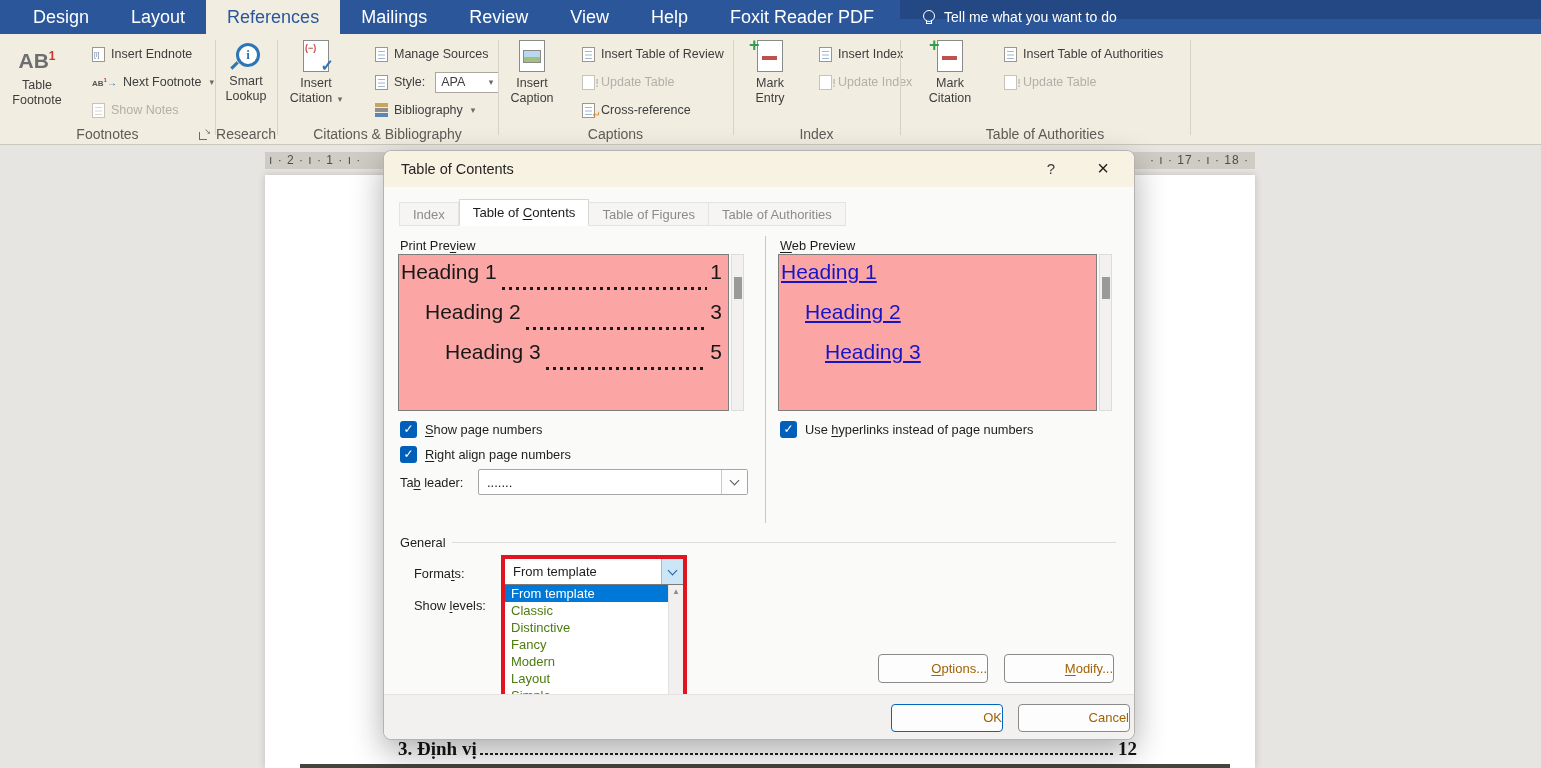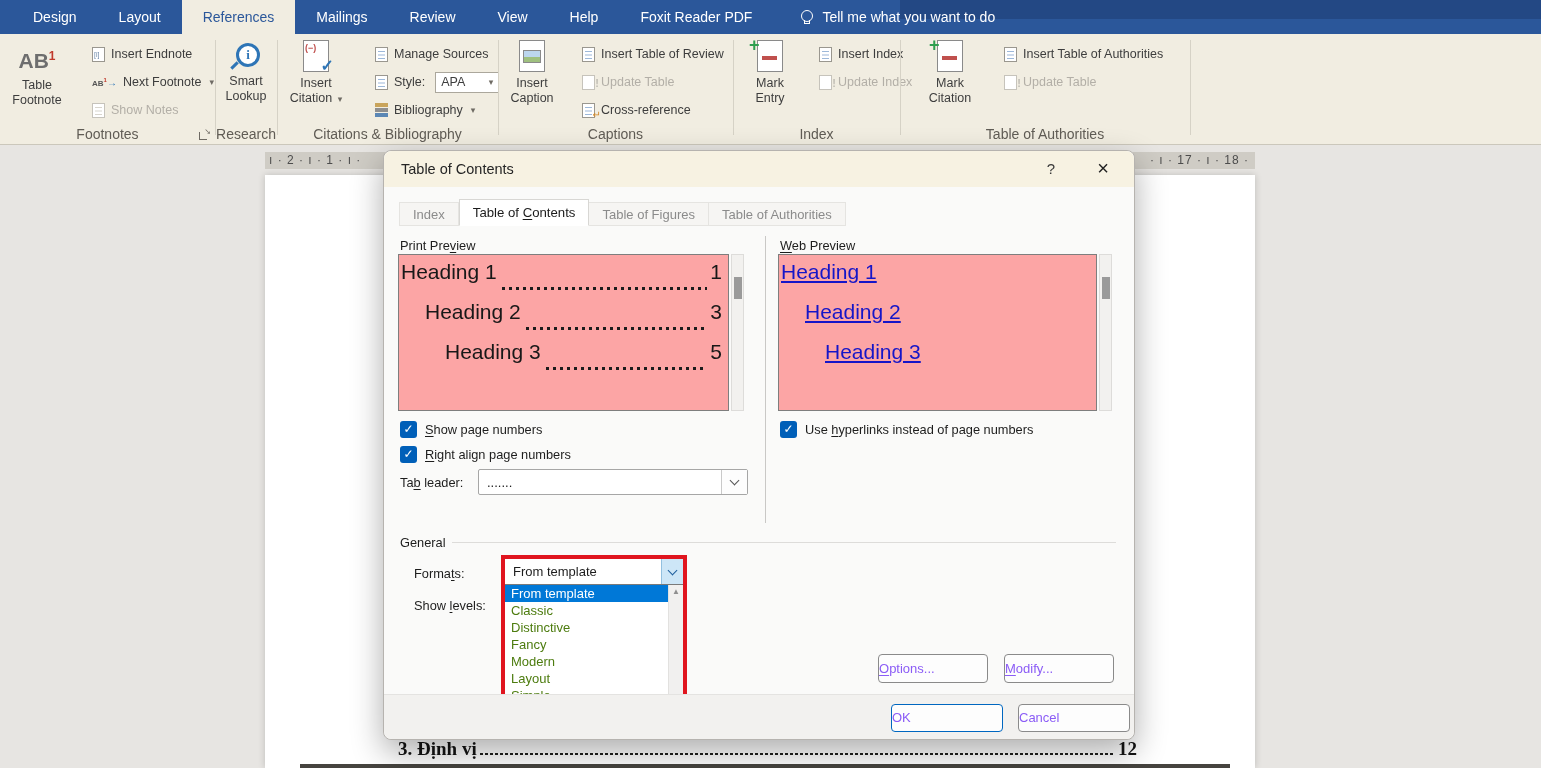--- a/index.html
+++ b/index.html
@@ -3,21 +3,21 @@
 <meta charset="utf-8">
 <style>
   * { margin:0; padding:0; box-sizing:border-box; }
   html,body { width:1541px; height:768px; overflow:hidden; }
   body { position:relative; background:#e7e5e2; font-family:"Liberation Sans",sans-serif; color:#3d3d3d; }
   .u { text-decoration:underline; text-underline-offset:2px; }
 
   
   .tabbar { position:absolute; left:0; top:0; width:1541px; height:34px; background:#2b579a; display:flex; align-items:stretch; padding-left:12px; z-index:5; }
   .tb-dark { position:absolute; left:900px; top:0; width:641px; height:19px; background:rgba(16,35,74,.28); }
-  .rtab { color:#ffffff; font-size:14px; display:flex; align-items:center; padding:0 21px; cursor:default; position:relative; z-index:2;}
+  .rtab { color:#ffffff; font-size:18px; display:flex; align-items:center; padding:0 21px; cursor:default; position:relative; z-index:2;}
   .rtab.active { background:#f1ede1; color:#2b579a; }
   .tellme { display:flex; align-items:center; gap:8px; color:#fff; font-size:14px; margin-left:26px; position:relative; z-index:2;}
   .bulb { width:15px; height:15px; position:relative; }
   .bulb::before { content:""; position:absolute; left:2px; top:0; width:10px; height:10px; border:1.4px solid #fff; border-radius:50%; }
   .bulb::after { content:""; position:absolute; left:5px; top:10px; width:4px; height:3px; border-left:1.4px solid #fff; border-right:1.4px solid #fff; border-bottom:1.4px solid #fff; }
 
   
   .ribbon { position:absolute; left:0; top:34px; width:1541px; height:111px; background:#f1ede1; border-bottom:1px solid #cbc7bb; z-index:4; font-size:12.5px; }
   .rdiv { position:absolute; top:6px; height:95px; width:1px; background:#d6d2c6; }
   .rgroup { position:absolute; top:0; height:111px; }
@@ -94,21 +94,21 @@
   .tl-btn .chev { margin-top:-3px; }
   .gen-line { position:absolute; left:68px; right:18px; top:391px; height:1px; background:#dddcda; }
   .redbox { position:absolute; left:117px; top:404px; width:186px; height:156px; border:4px solid #e0151f; background:#fff; }
   .fmt-combo { height:26px; border-bottom:1px solid #7a7a7a; position:relative; padding:5px 0 0 8px; font-size:13px; background:#fff; }
   .fmt-btn { position:absolute; right:0; top:0; width:22px; height:25px; background:#cde6f7; border-left:1px solid #92c0e0; display:flex; align-items:center; justify-content:center; }
   .fmt-btn .chev { border-color:#1f5f9e; margin-top:-3px; }
   .fmt-list { position:relative; height:122px; background:#fff; }
   .opt { height:17px; line-height:17px; padding-left:6px; font-size:13px; color:#4d7c0f; width:calc(100% - 15px); }
   .opt.sel { background:#0078d7; color:#fff; }
   .list-scroll { position:absolute; right:0; top:0; width:15px; height:122px; background:#f1f0ef; border-left:1px solid #e2e1df; display:flex; flex-direction:column; justify-content:space-between; align-items:center; padding:2px 0; font-size:8px; color:#8f8f8f; }
-  .btn { position:absolute; background:#fdfdfd; border:1px solid #8a8a8a; border-radius:4px; font-size:13px; color:#8b5cf6; text-align:left; }
+  .btn { position:absolute; background:#fdfdfd; border:1px solid #8a8a8a; border-radius:4px; font-size:13px; color:#a16207; text-align:right; }
   .opt-btn { left:494px; top:503px; width:110px; height:29px; line-height:27px; }
   .mod-btn { left:620px; top:503px; width:110px; height:29px; line-height:27px; }
   .dlg-footer { position:absolute; left:0; right:0; bottom:0; height:45px; background:#f2f1ef; border-top:1px solid #e4e3e1; border-radius:0 0 8px 8px; }
   .ok-btn { left:507px; top:9px; width:112px; height:28px; line-height:26px; border:1px solid #0067c0; }
   .cancel-btn { left:634px; top:9px; width:112px; height:28px; line-height:26px; }
 </style>
 </head>
 <body>
 
 <div class="tabbar">

